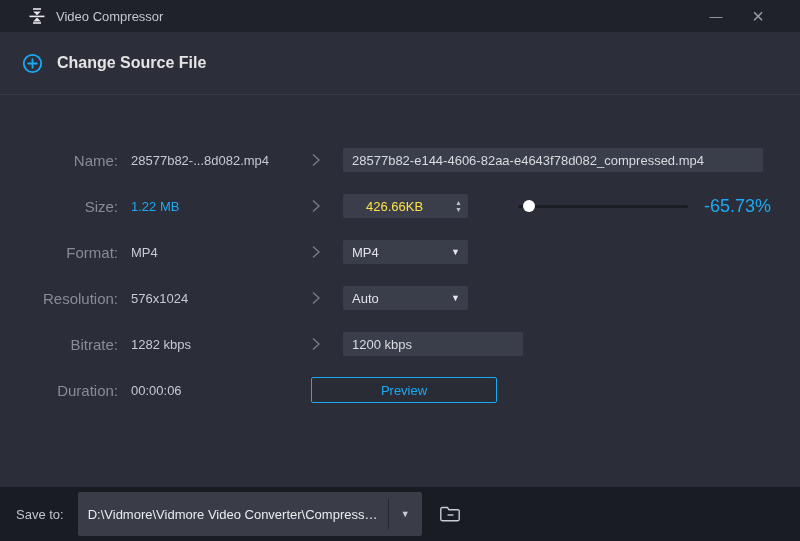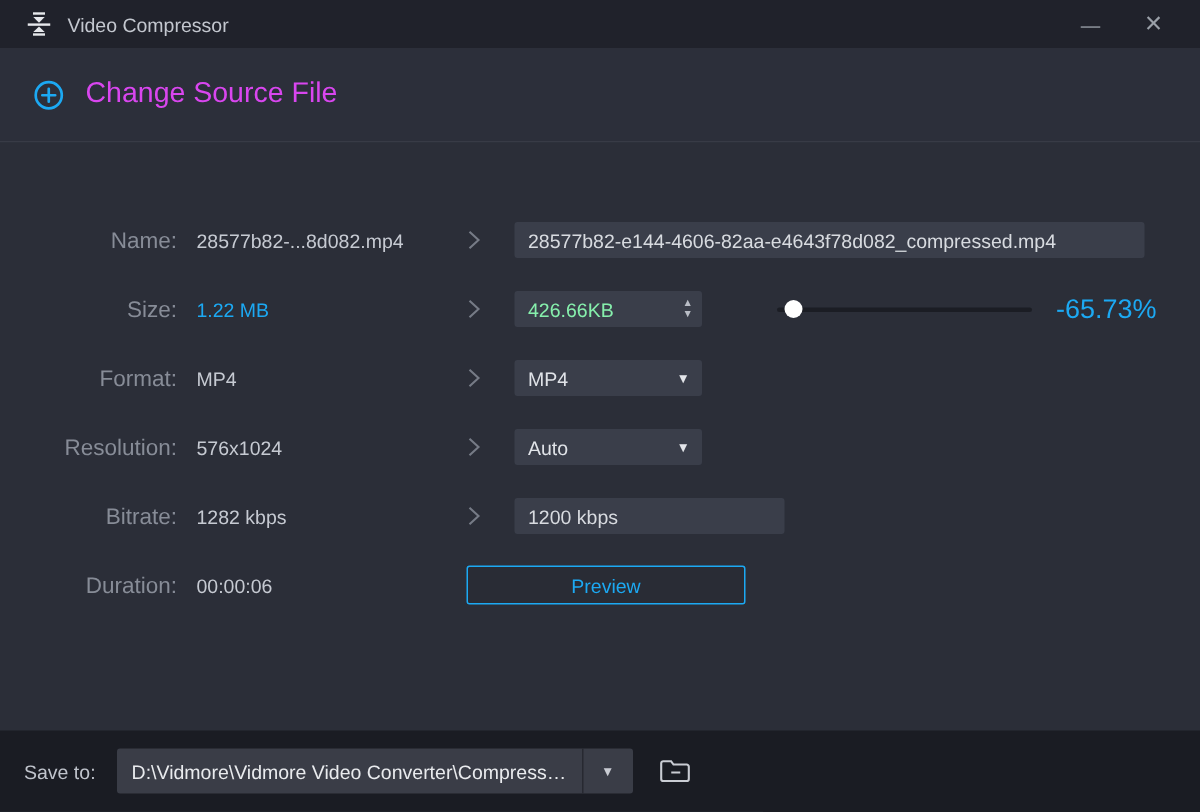--- a/index.html
+++ b/index.html
@@ -8,41 +8,41 @@
     font-family:"Liberation Sans", sans-serif;
     background:#15161c;
     color:#c6cad2;
     overflow:hidden;
   }
   .window { width:800px; height:541px; display:flex; flex-direction:column; background:#2b2e38; }
 
   
   .titlebar {
     height:32px; flex:0 0 32px; background:#20222b;
-    display:flex; align-items:center; padding:0 17px;
+    display:flex; align-items:center; padding:0 28px;
   }
   .app-logo { width:18px; height:18px; display:inline-flex; }
   .titlebar .title { margin-left:10px; font-size:13px; color:#c3c7cf; }
   .titlebar .spacer { flex:1; }
   .win-btn {
     width:28px; height:24px; display:flex; align-items:center; justify-content:center;
     color:#9aa0a8; cursor:pointer; background:none; border:none;
     font-family:"Liberation Sans", sans-serif;
   }
   .win-btn.min { font-size:13px; margin-right:14px; }
   .win-btn.close { font-size:20px; font-weight:300; }
 
   
   .header {
     height:63px; flex:0 0 63px; background:#2c2f3a;
     border-bottom:1px solid #383b46;
     display:flex; align-items:center; padding:0 22px;
   }
   .plus-circle { width:21px; height:21px; display:inline-flex; }
-  .header .label { margin-left:14px; font-size:19px; color:#d946ef; }
+  .header .label { margin-left:14px; font-size:16px; color:#e5e5e5;font-weight:bold; }
 
   
   .form { flex:1 1 auto; background:#2b2e38; padding-top:42px; }
   .row { height:46px; display:flex; align-items:center; }
   .lbl { width:118px; text-align:right; font-size:15px; color:#878c97; flex:0 0 118px; }
   .val { margin-left:13px; width:180px; flex:0 0 180px; font-size:13px; color:#c6cad2; white-space:nowrap; overflow:hidden; }
   .val.blue { color:#1ca9f3; }
   .chev { width:12px; flex:0 0 12px; display:flex; align-items:center; }
   .ctrl { margin-left:20px; display:flex; align-items:center; }
 
@@ -53,22 +53,23 @@
   }
   .name-input { width:420px; }
   .bitrate-input { width:180px; }
 
   .spininput {
     width:125px; height:24px; background:#3a3e4a; border-radius:2px;
     display:flex; align-items:center;
   }
   .spininput input {
     background:transparent; border:none; outline:none; flex:1; min-width:0;
-    color:#86efac; font-size:13px; padding:0 0 0 9px;
-    font-family:"Liberation Sans", sans-serif;
+    color:#fde047; font-size:13px; padding:0 0 0 9px;
+    font-family:"Liberation Sans", sans-serif;
+    margin-left:14px;
   }
   .spin { display:flex; flex-direction:column; justify-content:center; padding-right:6px; }
   .spin span { font-size:7px; line-height:7px; color:#b9bdc6; cursor:pointer; text-align:center; }
 
   .select {
     width:125px; height:24px; background:#3a3e4a; border-radius:2px;
     display:flex; align-items:center; cursor:pointer;
   }
   .select .sel-val { flex:1; font-size:13px; color:#e0e3e8; padding-left:9px; }
   .select .caret { font-size:9px; color:#e3e5ea; padding-right:8px; }
@@ -88,21 +89,21 @@
     font-family:"Liberation Sans", sans-serif;
   }
 
   
   .footer {
     height:54px; flex:0 0 54px; background:#1a1c23;
     display:flex; align-items:center; padding:0 16px;
   }
   .footer .save-lbl { font-size:13px; color:#c0c4cc; }
   .combo {
-    margin-left:14px; width:344px; height:30px; background:#3a3d47; border-radius:2px;
+    margin-left:14px; width:344px; height:44px; background:#3a3d47; border-radius:2px;
     display:flex; align-items:center; cursor:pointer;
   }
   .combo .path {
     flex:1; font-size:13px; color:#e9ebee; padding:0 10px;
     white-space:nowrap; overflow:hidden; text-overflow:ellipsis;
   }
   .combo .divider { width:1px; height:30px; background:#272931; }
   .combo .caret { width:33px; text-align:center; font-size:9px; color:#c9ccd3; }
   .folder-btn {
     margin-left:14px; width:30px; height:26px; background:none; border:none;

